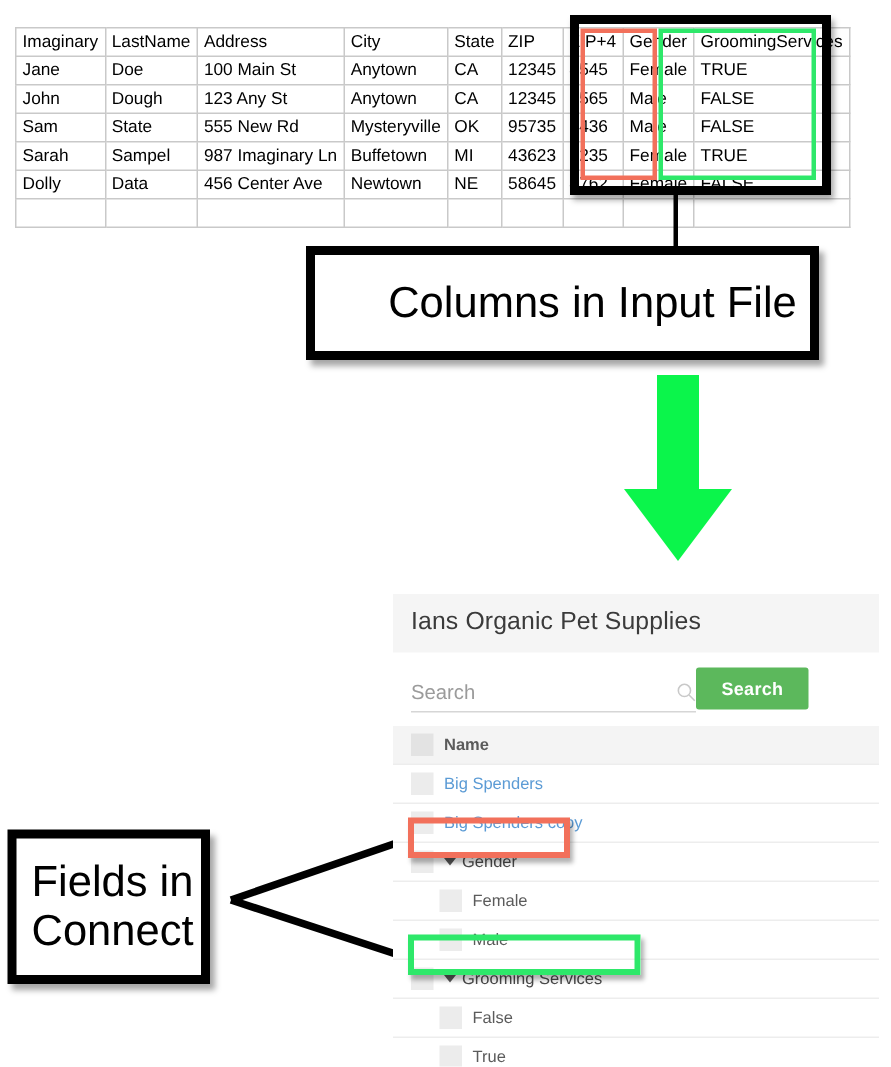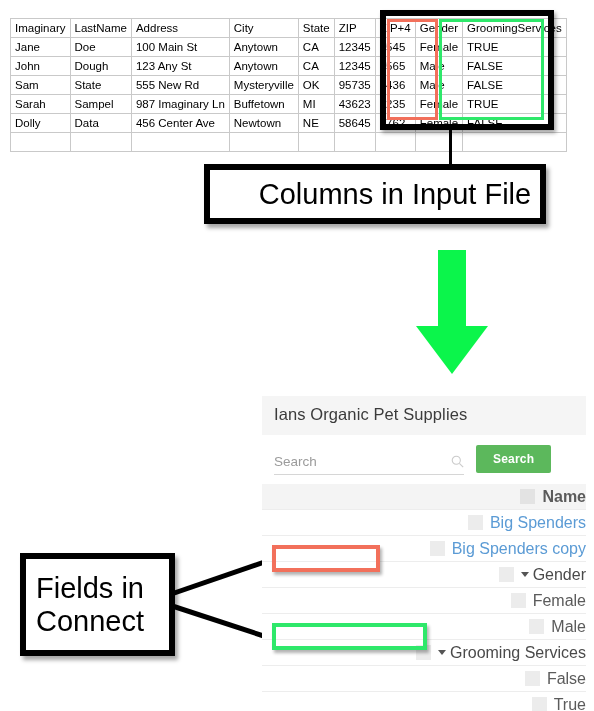--- a/index.html
+++ b/index.html
@@ -109,36 +109,35 @@
     display: flex;
     align-items: center;
     justify-content: center;
     color: #000;
     font-family: "Liberation Sans", sans-serif;
   }
   #callout-columns {
     left: 204px;
     top: 164px;
     width: 342px;
-    height: 60px;
+    height: 76px;
     font-size: 29px;
     letter-spacing: 0px;
     padding-left: 40px;
   }
   #callout-fields {
     left: 5px;
     top: 553px;
-    width: 155px;
+    width: 135px;
     height: 103px;
     font-size: 29px;
     line-height: 1.12;
     justify-content: flex-start;
     padding-left: 10px;
     text-align: left;
-    margin-left: 15px;
   }
 
   
   #green-arrow {
     position: absolute;
     left: 404px;
     top: 250px;
     width: 96px;
     height: 128px;
   }
@@ -165,21 +164,20 @@
     background: #f5f5f5;
     padding: 9px 12px 11px 12px;
     font-size: 16.5px;
     color: #3b3b3b;
     letter-spacing: 0.1px;
   }
   #search-row {
     display: flex;
     align-items: flex-end;
     padding: 10px 12px 9px 12px;
-    gap: 12px;
   }
   #search-field {
     flex: 0 0 186px;
     border-bottom: 1px solid #d6d6d6;
     display: flex;
     align-items: center;
     padding-bottom: 5px;
   }
   #search-input {
     border: 0;
@@ -207,23 +205,22 @@
     margin-bottom: 2px;
   }
 
   #fieldlist { padding: 0 0 0 0; }
   .frow {
     display: flex;
     align-items: center;
     height: 26px;
     border-bottom: 1px solid #ededed;
     padding-left: 12px;
-    font-size: 16px;
-    box-sizing: border-box;
-    justify-content: flex-end;
+    font-size: 11px;
+    box-sizing: border-box;
   }
   .frow.header {
     background: #f4f4f4;
     border-bottom: 1px solid #ededed;
     color: #9a9a9a;
     font-weight: bold;
   }
   .cbox {
     width: 15px;
     height: 15px;

